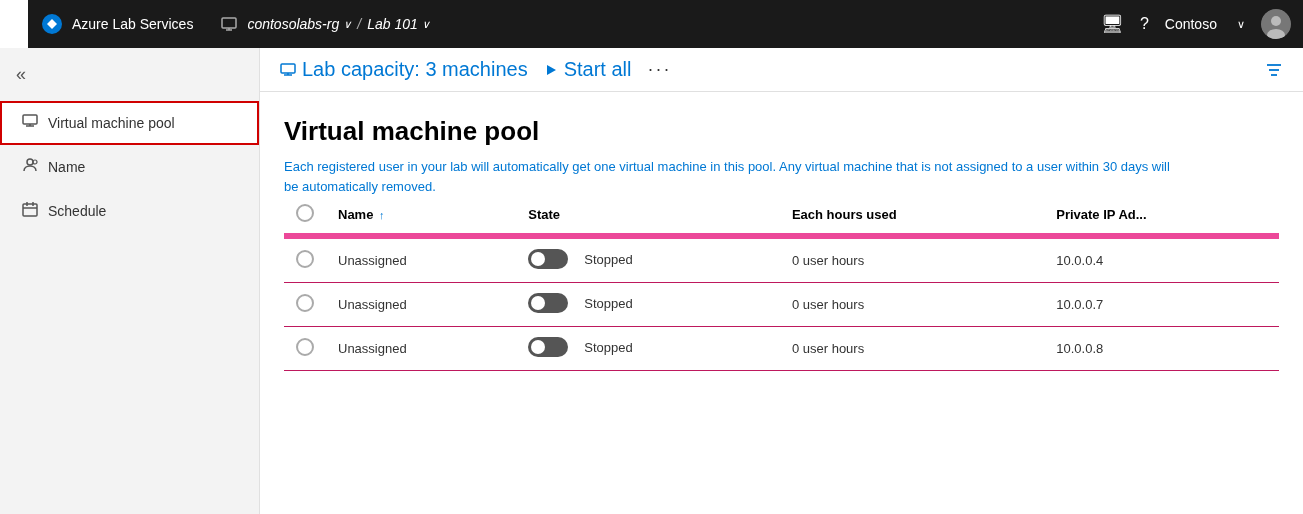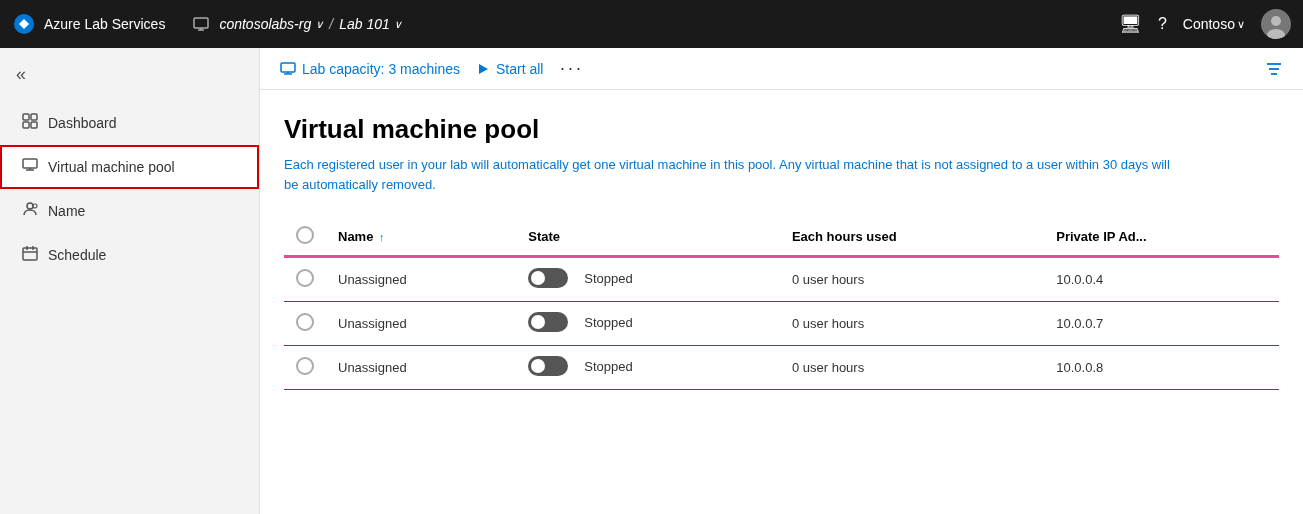--- a/index.html
+++ b/index.html
@@ -8,20 +8,21 @@
     
     .topbar {
       background: #1a1a1a;
       color: #fff;
       display: flex;
       align-items: center;
       height: 48px;
       padding: 0 12px;
       gap: 12px;
       flex-shrink: 0;
+      margin-left: 28px;
     }
     .topbar-logo {
       display: flex;
       align-items: center;
       gap: 8px;
     }
     .topbar-logo-icon {
       width: 24px;
       height: 24px;
     }
@@ -53,21 +54,21 @@
       gap: 16px;
       color: #fff;
     }
     .topbar-right-icon {
       cursor: pointer;
       font-size: 18px;
     }
     .topbar-user {
       display: flex;
       align-items: center;
-      gap: 2px;
+      gap: 20px;
       cursor: pointer;
     }
     .avatar {
       width: 30px;
       height: 30px;
       border-radius: 50%;
       background: #555;
       display: flex;
       align-items: center;
       justify-content: center;
@@ -138,21 +139,21 @@
       border-bottom: 1px solid #e0e0e0;
       background: #fff;
       flex-shrink: 0;
     }
     .toolbar-item {
       display: flex;
       align-items: center;
       gap: 6px;
       color: #0078d4;
       cursor: pointer;
-      font-size: 14px;
+      font-size: 20px;
     }
     .toolbar-more { color: #333; cursor: pointer; font-size: 18px; letter-spacing: 2px; }
     .toolbar-filter {
       margin-left: auto;
       color: #0078d4;
       cursor: pointer;
       font-size: 18px;
     }
 
     
@@ -164,36 +165,35 @@
     .page-title {
       font-size: 26px;
       font-weight: 600;
       color: #000;
       margin-bottom: 10px;
     }
     .page-description {
       color: #0078d4;
       font-size: 13px;
       max-width: 900px;
-      margin-bottom: 24px;
       line-height: 1.5;
     }
 
     
     .vm-table {
       width: 100%;
       border-collapse: collapse;
     }
     .vm-table th {
       text-align: left;
       font-weight: 600;
       font-size: 13px;
       color: #000;
       padding: 8px 12px;
-      border-bottom: 3px solid #ec4899;
+      border-bottom: 6px solid #ec4899;
     }
     .vm-table td {
       padding: 10px 12px;
       font-size: 13px;
       color: #333;
       border-bottom: 1px solid #be185d;
     }
     .vm-table th:first-child,
     .vm-table td:first-child {
       width: 40px;
@@ -291,31 +291,20 @@
 </div>
 
 <div class="main-layout">
 
   <div class="sidebar">
     <div class="sidebar-collapse">
       <span>«</span>
     </div>
     <nav class="sidebar-nav">
 
-      <div class="sidebar-item">
-        <span class="sidebar-item-icon">
-          <svg width="16" height="16" viewBox="0 0 16 16" fill="none">
-            <rect x="1" y="1" width="6" height="6" rx="1" stroke="#555" stroke-width="1.5" fill="none"></rect>
-            <rect x="9" y="1" width="6" height="6" rx="1" stroke="#555" stroke-width="1.5" fill="none"></rect>
-            <rect x="1" y="9" width="6" height="6" rx="1" stroke="#555" stroke-width="1.5" fill="none"></rect>
-            <rect x="9" y="9" width="6" height="6" rx="1" stroke="#555" stroke-width="1.5" fill="none"></rect>
-          </svg>
-        </span>
-        <span>Dashboard</span>
-      </div>
 
 
       <div class="sidebar-item active">
         <span class="sidebar-item-icon">
           <svg width="16" height="16" viewBox="0 0 16 16" fill="none">
             <rect x="1" y="2" width="14" height="9" rx="1" stroke="#555" stroke-width="1.5" fill="none"></rect>
             <line x1="4" y1="13" x2="12" y2="13" stroke="#555" stroke-width="1.5"></line>
             <line x1="8" y1="11" x2="8" y2="13" stroke="#555" stroke-width="1.5"></line>
           </svg>
         </span>

